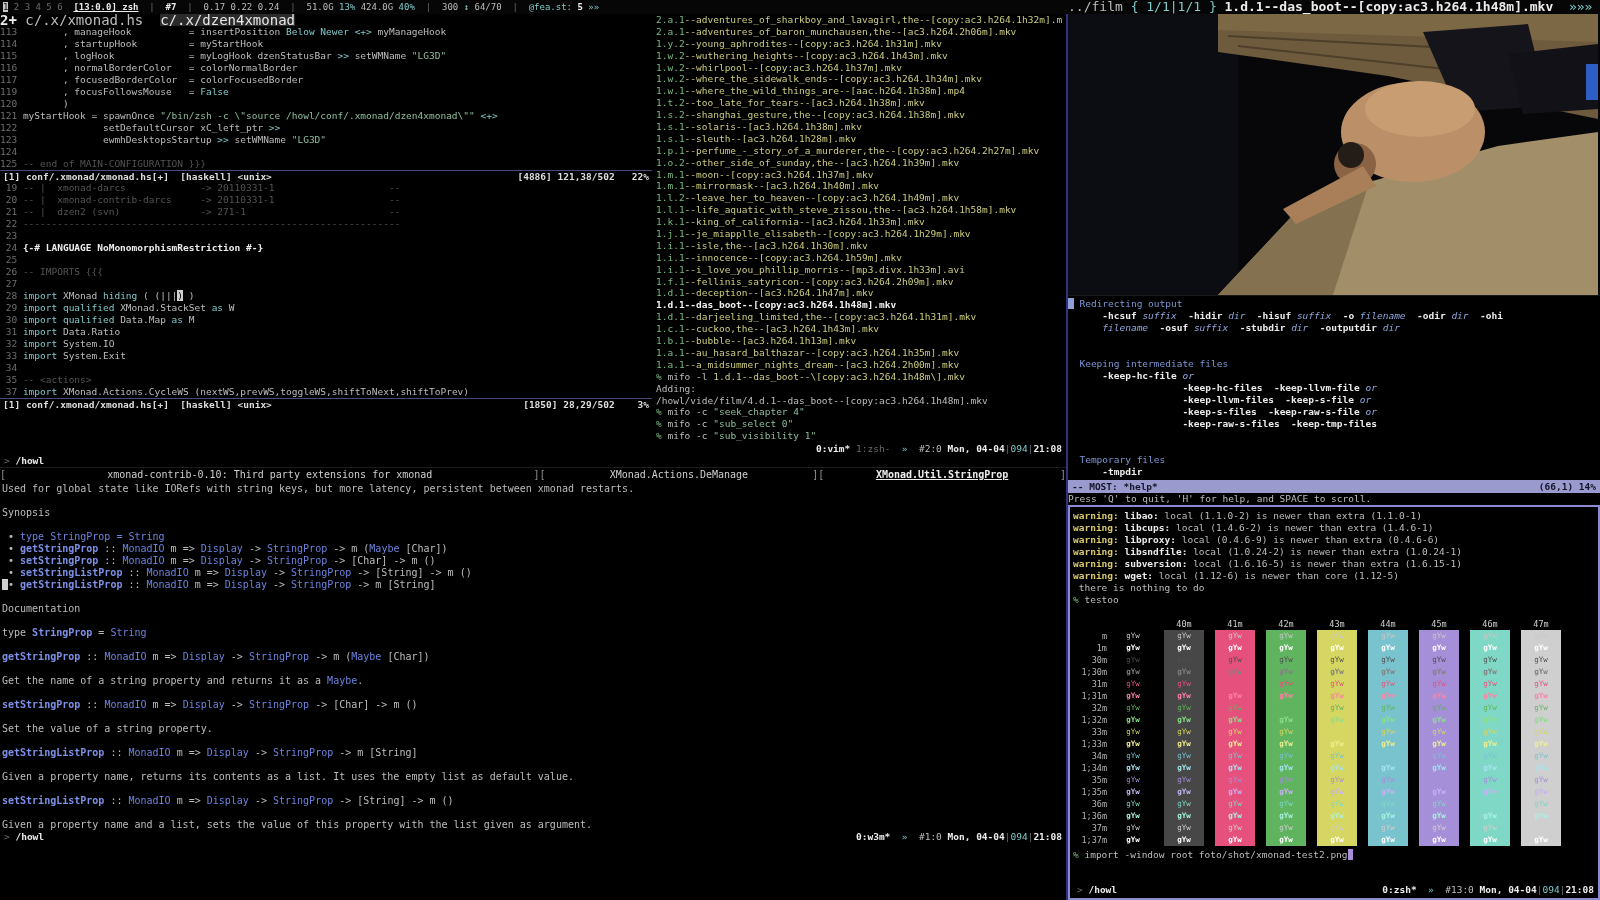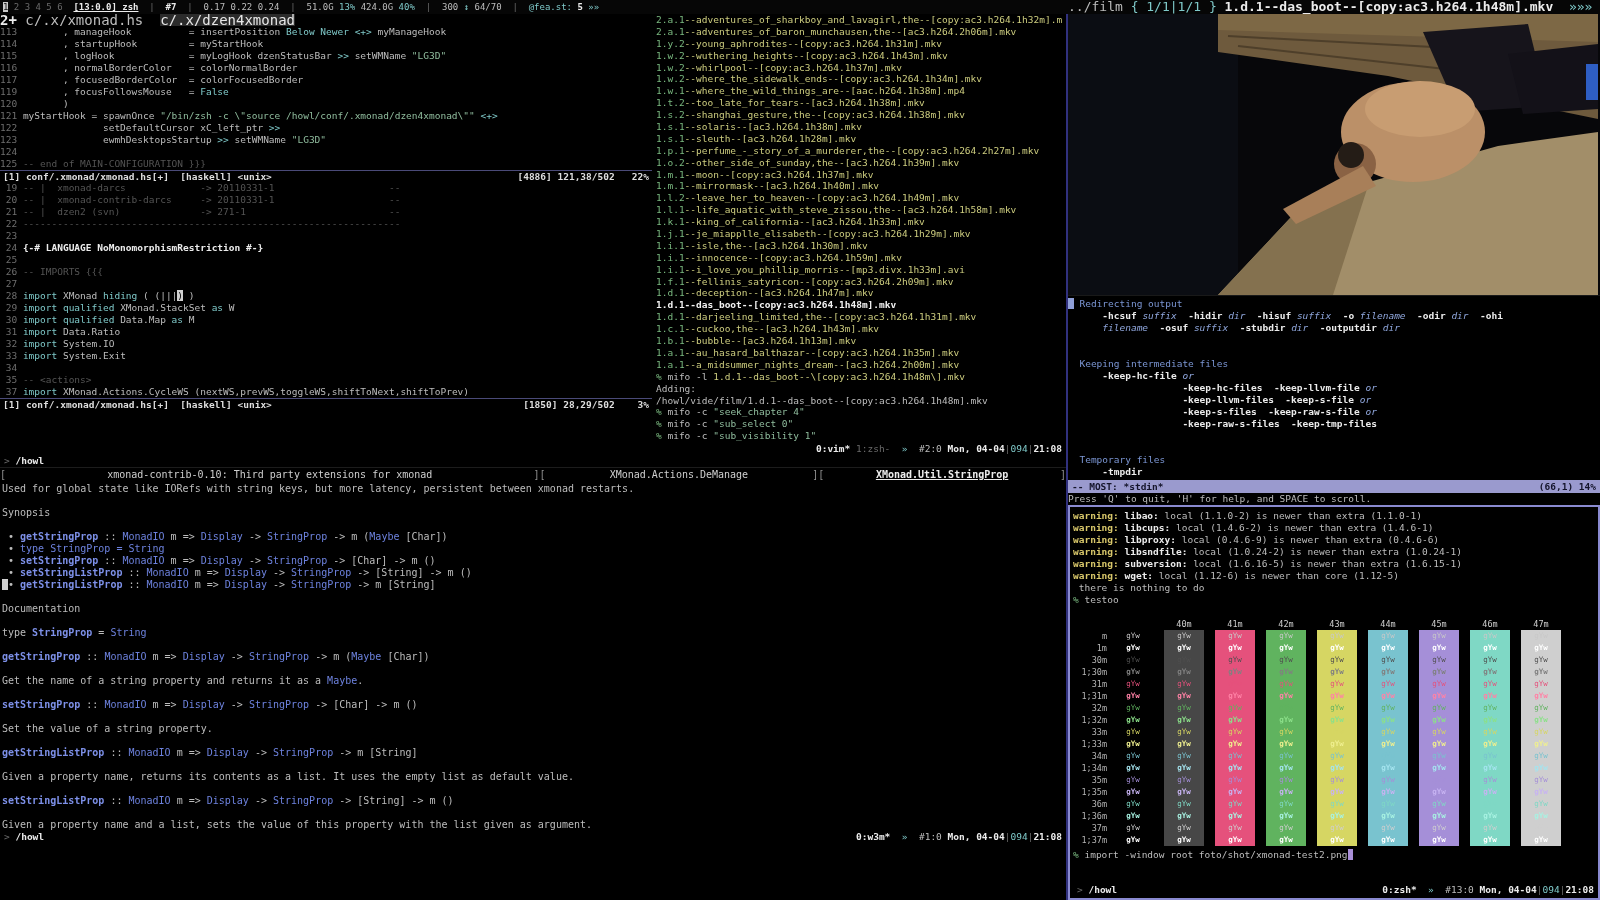--- a/index.html
+++ b/index.html
@@ -165,21 +165,21 @@
               <div class="tline"><span class="grn">1.f.1</span><span class="yel">--fellinis_satyricon--[copy:ac3.h264.2h09m].mkv</span></div>
               <div class="tline"><span class="grn">1.d.1</span><span class="yel">--deception--[ac3.h264.1h47m].mkv</span></div>
               <div class="tline"><span class="sel">1.d.1--das_boot--[copy:ac3.h264.1h48m].mkv</span></div>
               <div class="tline"><span class="grn">1.d.1</span><span class="yel">--darjeeling_limited,the--[copy:ac3.h264.1h31m].mkv</span></div>
               <div class="tline"><span class="grn">1.c.1</span><span class="yel">--cuckoo,the--[ac3.h264.1h43m].mkv</span></div>
               <div class="tline"><span class="grn">1.b.1</span><span class="yel">--bubble--[ac3.h264.1h13m].mkv</span></div>
               <div class="tline"><span class="grn">1.a.1</span><span class="yel">--au_hasard_balthazar--[copy:ac3.h264.1h35m].mkv</span></div>
               <div class="tline"><span class="grn">1.a.1</span><span class="yel">--a_midsummer_nights_dream--[ac3.h264.2h00m].mkv</span></div>
               <div class="tline"><span class="grn">% </span><span class="d">mifo -l </span><span class="yel">1.d.1--das_boot--\[copy:ac3.h264.1h48m\].mkv</span></div>
               <div class="tline"><span class="d">Adding:</span></div>
-              <div class="tline"><span class="d">/howl/vide/film/1.d.1--das_boot--[copy:ac3.h264.1h48m].mkv</span></div>
+              <div class="tline"><span class="d">/howl/vide/film/4.d.1--das_boot--[copy:ac3.h264.1h48m].mkv</span></div>
               <div class="tline"><span class="grn">% </span><span class="d">mifo -c </span><span class="st">"seek_chapter 4"</span></div>
               <div class="tline"><span class="grn">% </span><span class="d">mifo -c </span><span class="st">"sub_select 0"</span></div>
               <div class="tline"><span class="grn">% </span><span class="d">mifo -c </span><span class="st">"sub_visibility 1"</span></div>
             </div>
         </div>
         <div class="tmuxbar">
             <div class="tline"><span class="w">0:vim*</span><span class="dim"> 1:zsh-</span><span class="cy">  »  </span><span class="d">#2:0 </span><span class="w">Mon, 04-04</span><span class="dim">|</span><span class="cy">094</span><span class="dim">|</span><span class="w">21:08</span></div>
           </div>
         <div class="promptrow">
           <div><div class="tline"><span class="dim">&gt; </span><span class="w">/howl</span></div></div>
@@ -195,22 +195,22 @@
           <span class="tab" style="flex-grow:31">XMonad.Actions.DeManage</span>
           <span class="br">][</span>
           <span class="tab active" style="flex-grow:25">XMonad.Util.StringProp</span>
           <span class="br">]</span>
         </div>
         <div class="doclines">
             <div class="tline"><span class="d">Used for global state like IORefs with string keys, but more latency, persistent between xmonad restarts.</span></div>
             <div class="tline">&nbsp;</div>
             <div class="tline"><span class="d">Synopsis</span></div>
             <div class="tline">&nbsp;</div>
+            <div class="tline"><span class="d"> • </span><span class="lk">type StringProp = String</span></div>
             <div class="tline"><span class="d"> • </span><span class="lkb">getStringProp</span><span class="d"> :: </span><span class="lk">MonadIO</span><span class="d"> m =&gt; </span><span class="lk">Display</span><span class="d"> -&gt; </span><span class="lk">StringProp</span><span class="d"> -&gt; m (</span><span class="lk">Maybe</span><span class="d"> [Char])</span></div>
-            <div class="tline"><span class="d"> • </span><span class="lk">type StringProp = String</span></div>
             <div class="tline"><span class="d"> • </span><span class="lkb">setStringProp</span><span class="d"> :: </span><span class="lk">MonadIO</span><span class="d"> m =&gt; </span><span class="lk">Display</span><span class="d"> -&gt; </span><span class="lk">StringProp</span><span class="d"> -&gt; [Char] -&gt; m ()</span></div>
             <div class="tline"><span class="d"> • </span><span class="lkb">setStringListProp</span><span class="d"> :: </span><span class="lk">MonadIO</span><span class="d"> m =&gt; </span><span class="lk">Display</span><span class="d"> -&gt; </span><span class="lk">StringProp</span><span class="d"> -&gt; [String] -&gt; m ()</span></div>
             <div class="tline"><span class="cur"> </span><span class="d">• </span><span class="lkb">getStringListProp</span><span class="d"> :: </span><span class="lk">MonadIO</span><span class="d"> m =&gt; </span><span class="lk">Display</span><span class="d"> -&gt; </span><span class="lk">StringProp</span><span class="d"> -&gt; m [String]</span></div>
             <div class="tline">&nbsp;</div>
             <div class="tline"><span class="d">Documentation</span></div>
             <div class="tline">&nbsp;</div>
             <div class="tline"><span class="d">type </span><span class="lkb">StringProp</span><span class="d"> = </span><span class="lk">String</span></div>
             <div class="tline">&nbsp;</div>
             <div class="tline"><span class="lkb">getStringProp</span><span class="d"> :: </span><span class="lk">MonadIO</span><span class="d"> m =&gt; </span><span class="lk">Display</span><span class="d"> -&gt; </span><span class="lk">StringProp</span><span class="d"> -&gt; m (</span><span class="lk">Maybe</span><span class="d"> [Char])</span></div>
             <div class="tline">&nbsp;</div>
@@ -271,21 +271,21 @@
             <div class="tline"><span class="d">                    </span><span class="w">-keep-hc-files</span><span class="d">  </span><span class="w">-keep-llvm-file</span><span class="bli"> or</span></div>
             <div class="tline"><span class="d">                    </span><span class="w">-keep-llvm-files</span><span class="d">  </span><span class="w">-keep-s-file</span><span class="bli"> or</span></div>
             <div class="tline"><span class="d">                    </span><span class="w">-keep-s-files</span><span class="d">  </span><span class="w">-keep-raw-s-file</span><span class="bli"> or</span></div>
             <div class="tline"><span class="d">                    </span><span class="w">-keep-raw-s-files</span><span class="d">  </span><span class="w">-keep-tmp-files</span></div>
             <div class="tline">&nbsp;</div>
             <div class="tline">&nbsp;</div>
             <div class="tline"><span class="d">  </span><span class="bl">Temporary files</span></div>
             <div class="tline"><span class="d">      </span><span class="w">-tmpdir</span></div>
           </div>
         <div class="mostbar">
-          <span>-- MOST: *stdin*</span>
+          <span>-- MOST: *help*</span>
           <span>(66,1) 14%</span>
         </div>
         <div>
             <div class="tline"><span class="d">Press 'Q' to quit, 'H' for help, and SPACE to scroll.</span></div>
           </div>
       </div>
 
       <div class="bottomright">
         <div>
             <div class="tline"><span class="org">warning: </span><span class="w">libao:</span><span class="d"> local (1.1.0-2) is newer than extra (1.1.0-1)</span></div>

